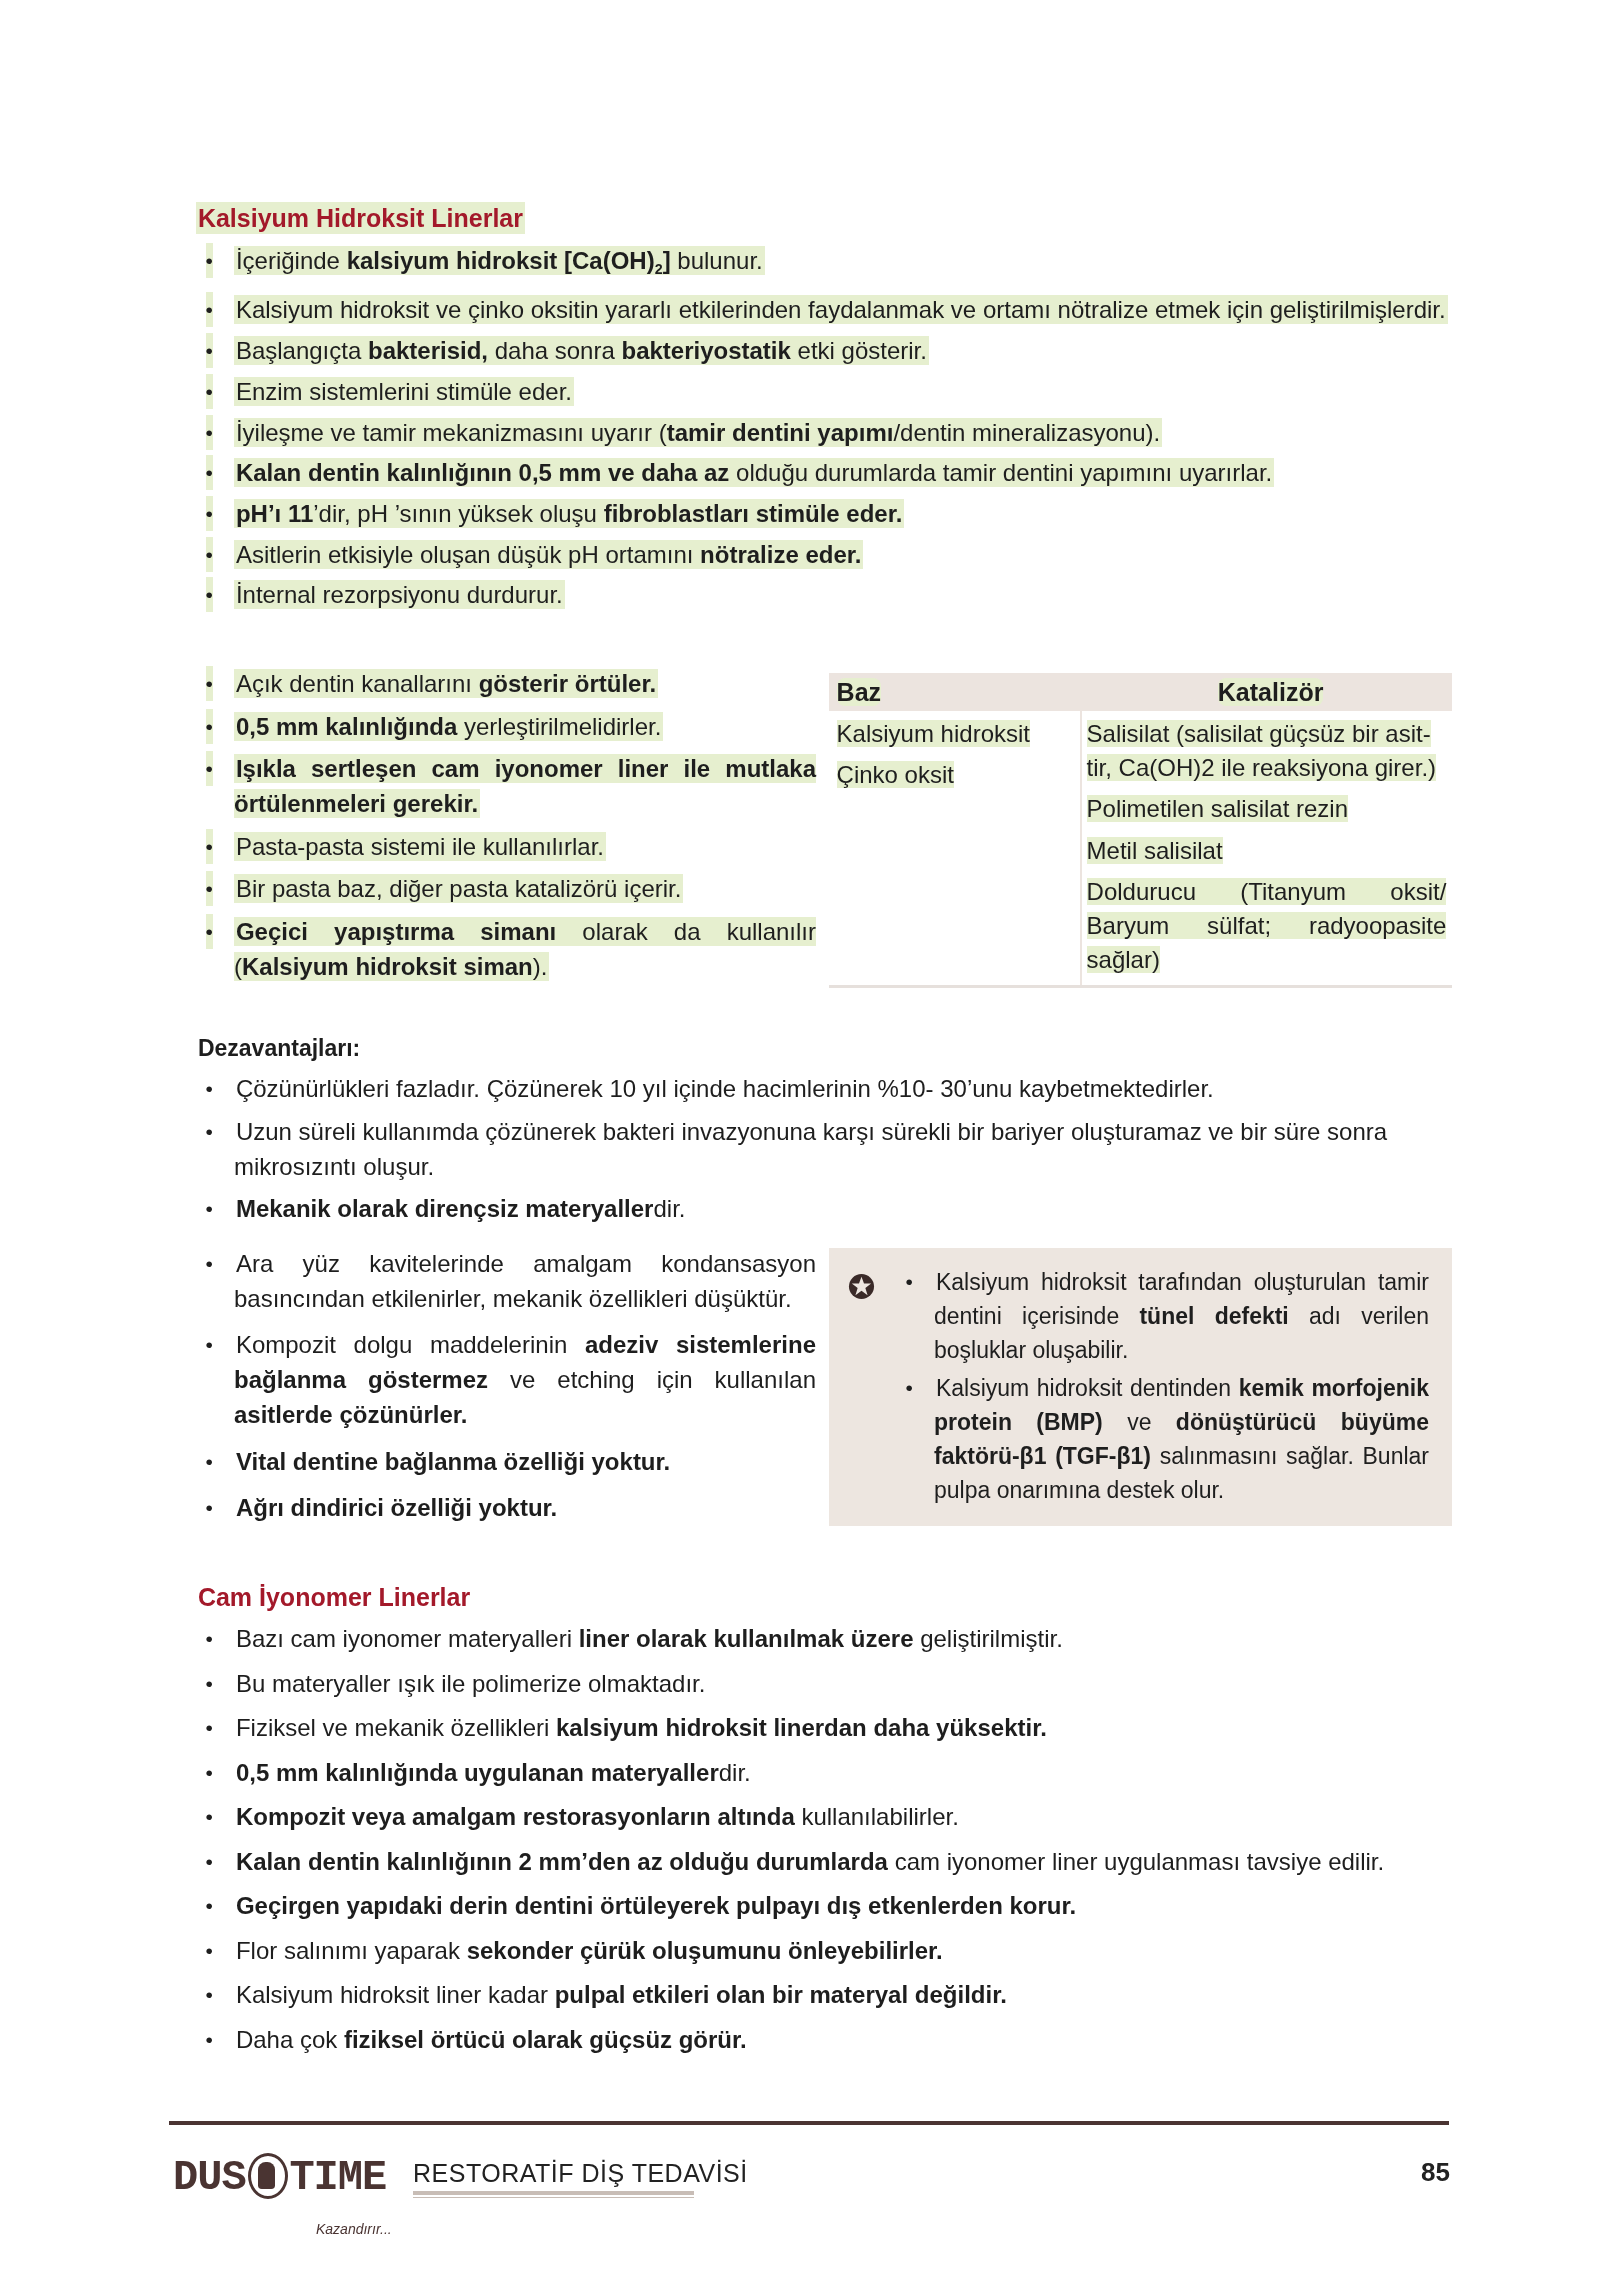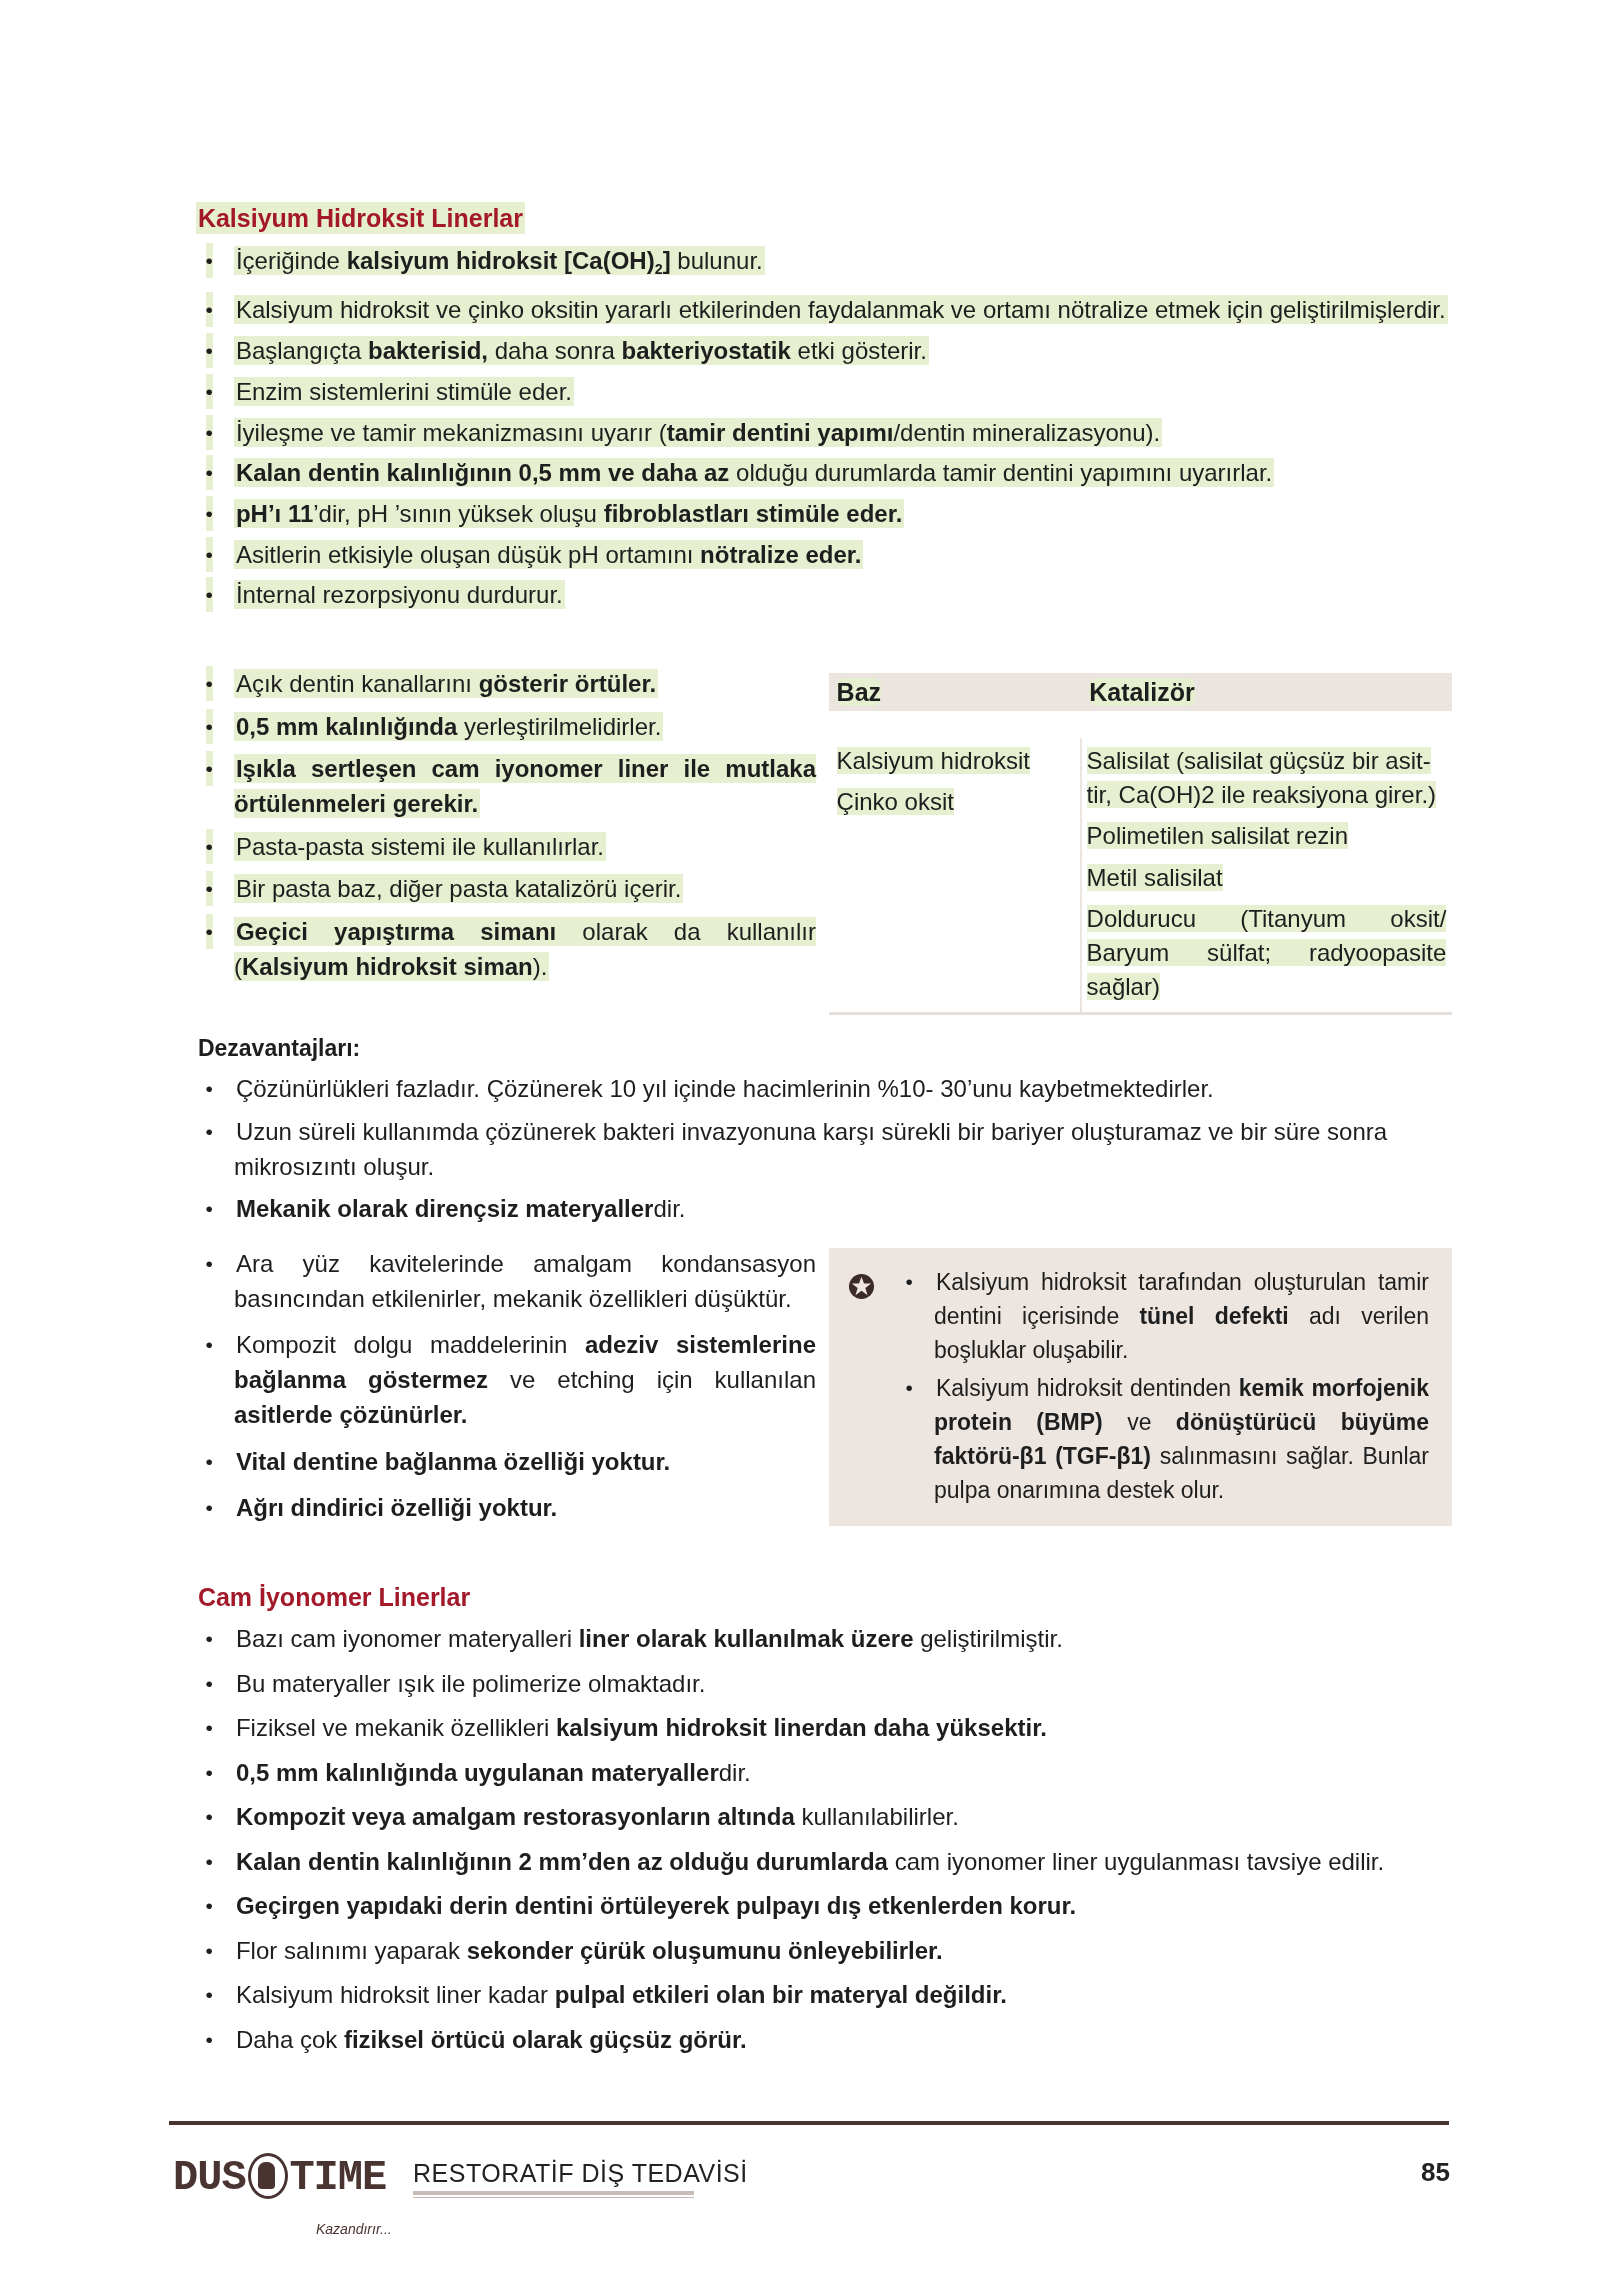--- a/index.html
+++ b/index.html
@@ -11,23 +11,23 @@
   ul.blist { list-style:none; margin:0; padding:0; position:absolute; }
   ul.blist li { position:relative; padding-left:38px; font-size:24px; line-height:35px; }
   ul.blist li .dot { position:absolute; left:9.5px; top:0; font-size:21px; }
   .li-text { padding:1px 1.9px; }
   .li-text b { font-weight:bold; }
   .just { text-align:justify; }
   .sub { font-size:14.3px; vertical-align:-4.8px; }
   .table { position:absolute; left:829px; top:673px; width:623px; }
   .trow-head { display:flex; background:#ece4df; height:38px; align-items:center; }
   .tcol1 { width:243px; padding-left:7.6px; }
-  .tcol2 { flex:1; padding-left:7.6px; border-left:2.9px solid #ece4df; }
+  .tcol2 { flex:1; padding-left:7.6px; border-left:2.9px solid #ece4df;text-align:center; }
   .th { font-size:25px; font-weight:bold;border-radius:8px; }
-  .tbody { display:flex; border-bottom:3.8px solid #e6e0dc;margin-top:27px; }
+  .tbody { display:flex; border-bottom:3.8px solid #e6e0dc; }
   .tbody .c1 { width:243px; padding-left:7.6px; }
   .tbody .c2 { flex:1; padding-left:5px; padding-right:5.7px; border-left:2.9px solid #ece4df; }
   .cell { font-size:24px; line-height:34px; margin:5.7px 0 7.6px 0; }
   .cell span { background:#e6efcf; }
   .cell.just { text-align:justify; }
   .infobox { position:absolute; left:829px; top:1248px; width:623px; height:278px; background:#ede6e0; }
   .infobox .star { position:absolute; left:19px; top:25px; width:27px; height:27px; }
   .infobox ul.blist { left:67px; top:17px; width:533px; }
   .infobox ul.blist li { font-size:23px; line-height:34px; }
   .footer-line { position:absolute; left:169px; top:2121px; width:1280px; height:3.8px; background:#4a3432; }

